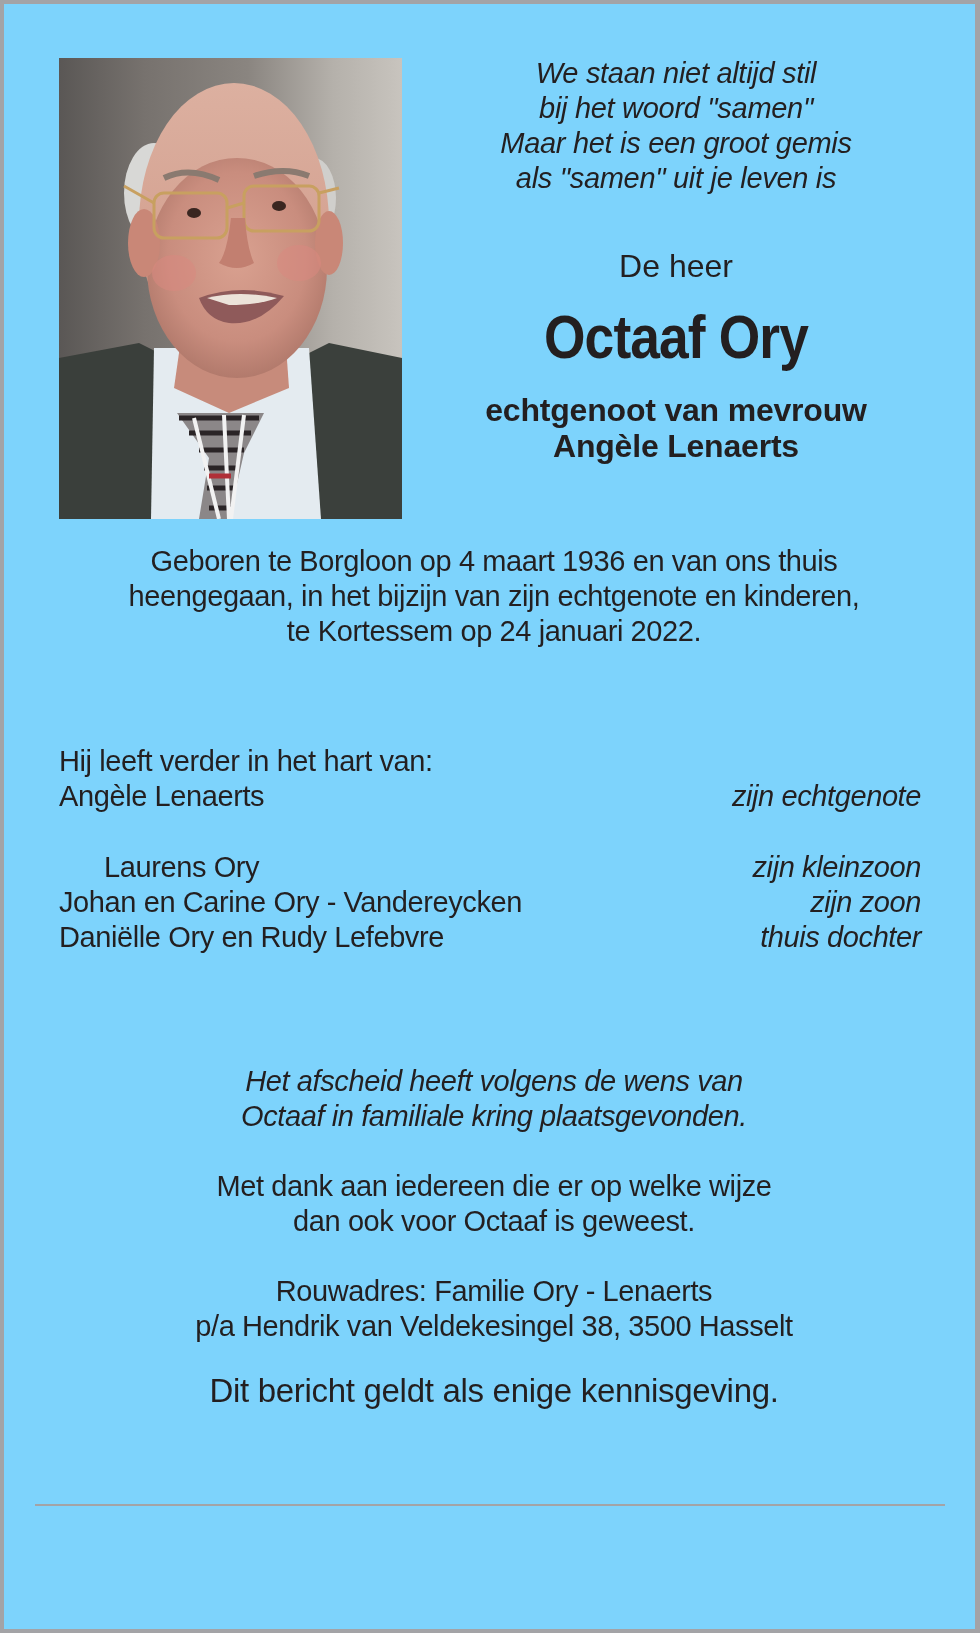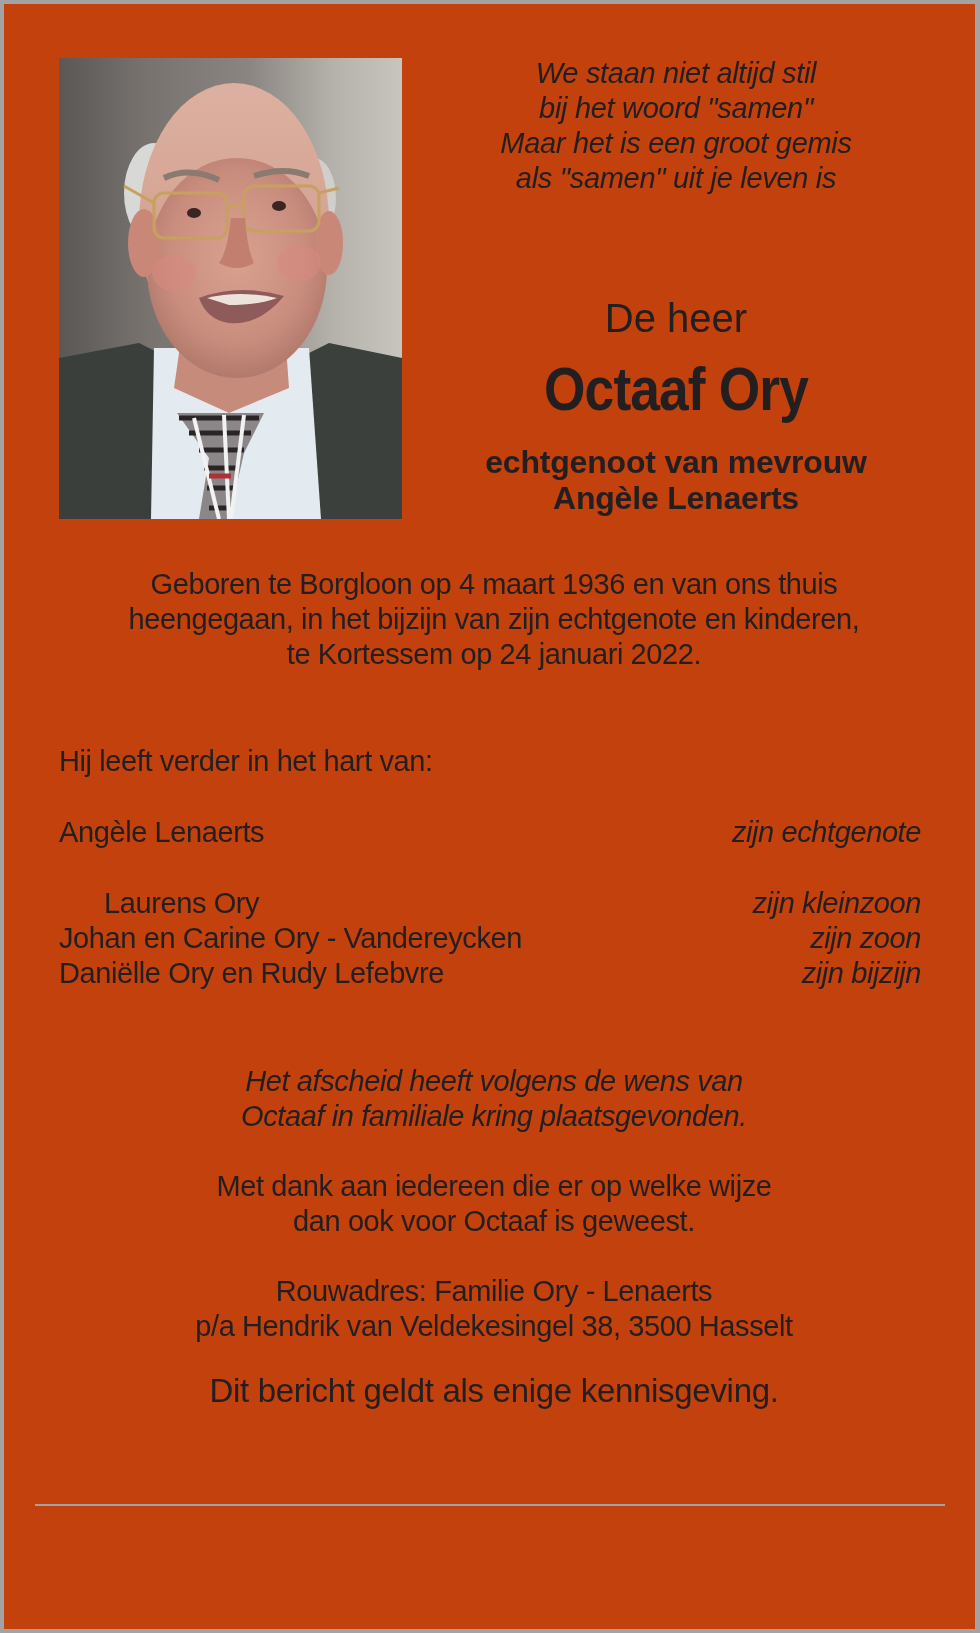--- a/index.html
+++ b/index.html
@@ -3,21 +3,21 @@
   <meta charset="utf-8">
   <style>
     * { box-sizing: border-box; margin: 0; padding: 0; }
     html, body { width: 980px; height: 1633px; background: #a3a3a6; overflow: hidden; }
     body { position: relative; font-family: "Liberation Sans", sans-serif; color: #231f20; }
 
     .card {
       position: absolute;
       left: 4px; top: 4px;
       width: 971px; height: 1625px;
-      background: #c2410c;
+      background: #7dd3fc;
     }
 
     
     .photo {
       position: absolute;
       left: 55px; top: 54px;
       width: 343px; height: 461px;
       overflow: hidden;
       background: linear-gradient(90deg, #5d5a58 0%, #7c7874 30%, #8d8985 60%, #b8b4ae 85%, #c9c5bf 100%);
     }
@@ -32,22 +32,22 @@
     }
     .poem {
       font-style: italic;
       font-size: 29px;
       line-height: 35px;
       letter-spacing: -0.3px;
       color: #231f20;
     }
     .poem div { white-space: nowrap; }
     .title-prefix {
-      margin-top: 104px;
-      font-size: 40px;
+      margin-top: 52px;
+      font-size: 32px;
       line-height: 36px;
     }
     .name {
       margin-top: 18px;
       font-size: 62px;
       font-weight: bold;
       line-height: 70px;
       letter-spacing: -1px;
       transform: scaleX(0.86);
       transform-origin: center;
@@ -58,39 +58,39 @@
       font-weight: bold;
       line-height: 36px;
       letter-spacing: -0.2px;
       font-weight: 600;
     }
     .spouse div { font-weight: bold; }
 
     
     .born {
       position: absolute;
-      left: 40px; top: 563px;
+      left: 40px; top: 540px;
       width: 900px;
       text-align: center;
       font-size: 29px;
       line-height: 35px;
       letter-spacing: -0.4px;
     }
     .born div { white-space: nowrap; }
 
     
     .survivors {
       position: absolute;
       left: 55px; top: 740px;
       width: 862px;
       font-size: 29px;
       line-height: 35px;
       letter-spacing: -0.4px;
     }
-    .survivors .intro { margin-bottom: 36px; }
+    .survivors .intro { }
     .rel-row {
       display: flex;
       justify-content: space-between;
       height: 35px;
     }
     .rel-row.gap { margin-bottom: 36px; }
     .rel-row .who { white-space: nowrap; }
     .rel-row .who.indent { padding-left: 45px; }
     .rel-row .rel { font-style: italic; white-space: nowrap; }
 
@@ -242,21 +242,21 @@
     <div class="rel-row">
       <span class="who indent">Laurens Ory</span>
       <span class="rel">zijn kleinzoon</span>
     </div>
     <div class="rel-row">
       <span class="who">Johan en Carine Ory - Vandereycken</span>
       <span class="rel">zijn zoon</span>
     </div>
     <div class="rel-row">
       <span class="who">Daniëlle Ory en Rudy Lefebvre</span>
-      <span class="rel">zijn bijzijn</span>
+      <span class="rel">thuis dochter</span>
     </div>
   </div>
 
   <div class="closing">
     <div class="blk italic">
       <div class="line">Het afscheid heeft volgens de wens van</div>
       <div class="line">Octaaf in familiale kring plaatsgevonden.</div>
     </div>
     <div class="blk">
       <div class="line">Met dank aan iedereen die er op welke wijze</div>

